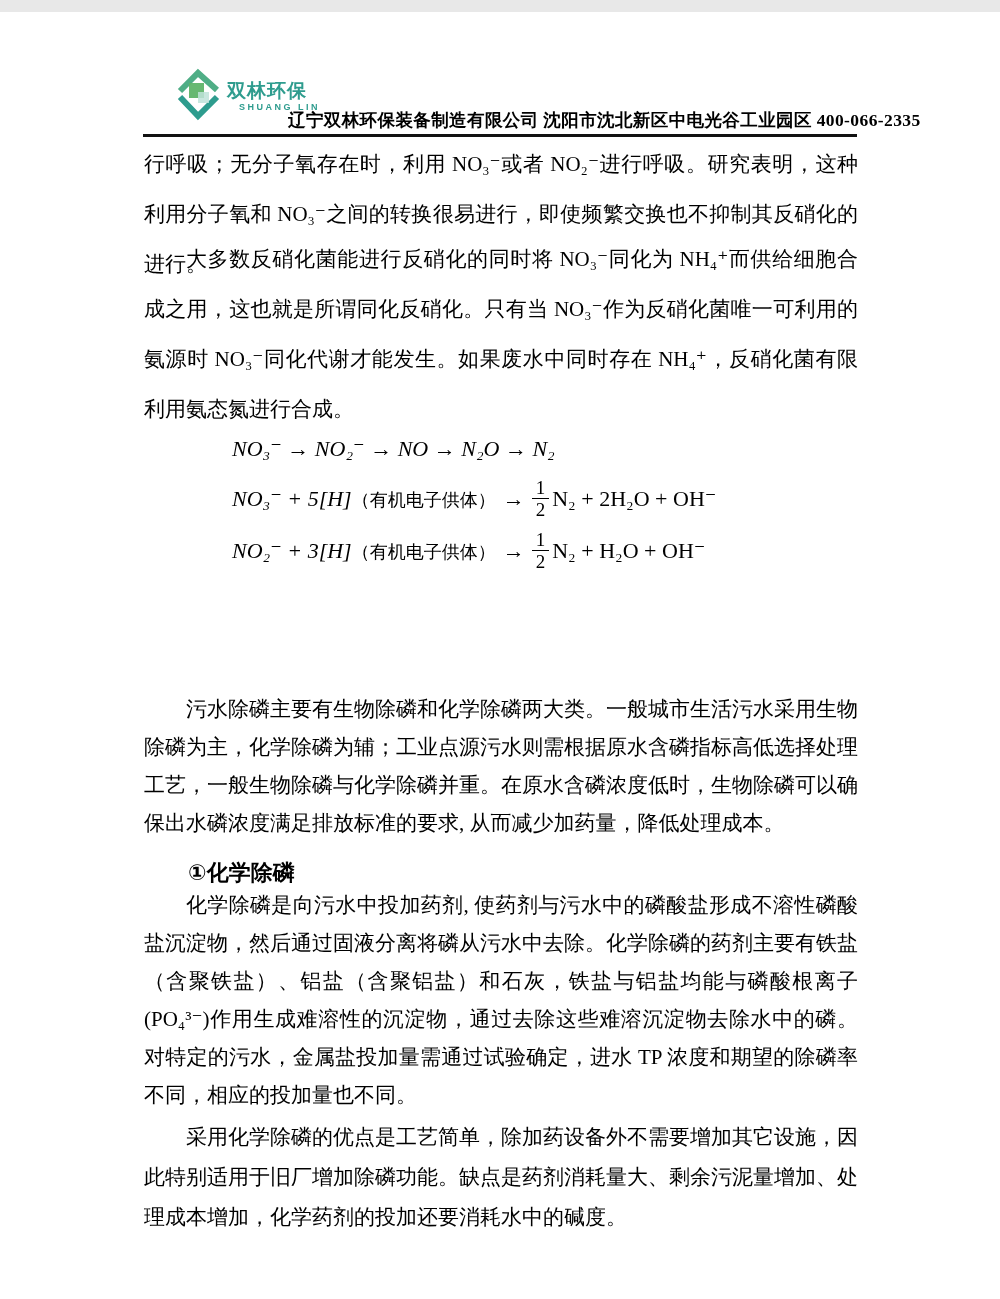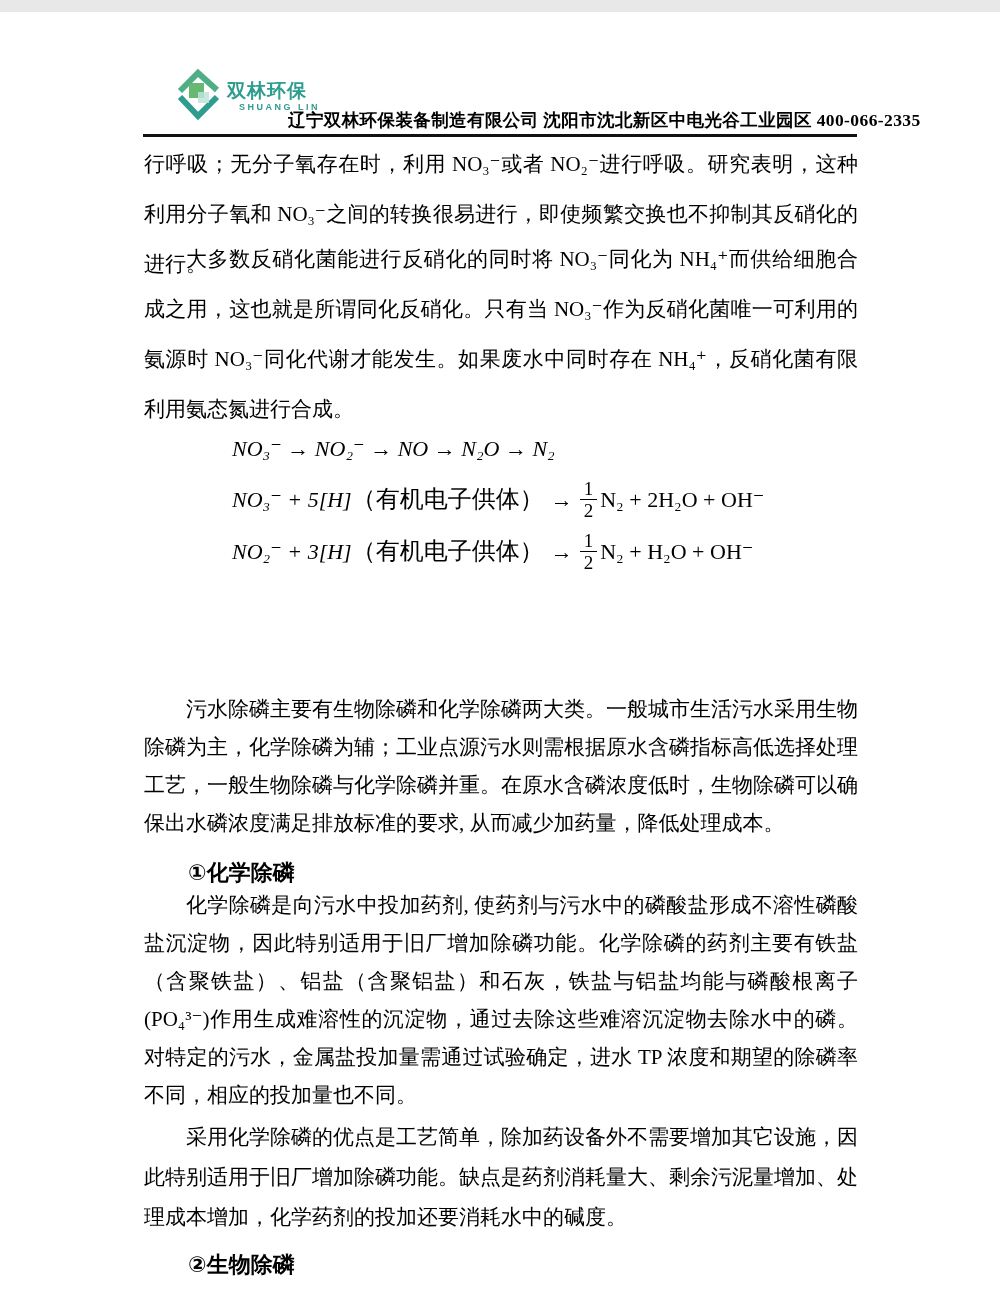--- a/index.html
+++ b/index.html
@@ -55,21 +55,21 @@
 
   
   .eq {
     position:absolute; left:232px; width:626px;
     font-size:22px; font-style:italic; white-space:nowrap;
     line-height:40px;
   }
   .eq .cn {
     font-style:normal;
     font-family:Liberation Serif, serif;
-    font-size:24px;
+    font-size:18px;
   }
   .eq .rm { font-style:normal; }
   .eq .arrow { font-style:normal; margin:0 7px; }
   .frac {
     display:inline-block; vertical-align:middle;
     text-align:center; font-style:normal; font-size:19px;
     line-height:1.05; margin:0 3px 4px 0;
   }
   .frac .num { display:block; border-bottom:1.5px solid #000; padding:0 4px 1px; }
   .frac .den { display:block; padding-top:1px; }
@@ -111,19 +111,18 @@
   <div class="eq" style="top:512px; line-height:54px">
     <span>NO₂⁻ + 3[H]</span><span class="cn">（有机电子供体）</span><span class="arrow">→</span><span class="frac"><span class="num">1</span><span class="den">2</span></span><span class="rm">N₂ + H₂O + OH⁻</span>
   </div>
 
 
 
   <div class="blk lh38 indent" style="top:678px">污水除磷主要有生物除磷和化学除磷两大类。一般城市生活污水采用生物除磷为主，化学除磷为辅；工业点源污水则需根据原水含磷指标高低选择处理工艺，一般生物除磷与化学除磷并重。在原水含磷浓度低时，生物除磷可以确保出水磷浓度满足排放标准的要求, 从而减少加药量，降低处理成本。</div>
 
   <div class="heading" style="top:846px">①化学除磷</div>
 
-  <div class="blk lh38 indent" style="top:874px">化学除磷是向污水中投加药剂, 使药剂与污水中的磷酸盐形成不溶性磷酸盐沉淀物，因此特别适用于旧厂增加除磷功能。化学除磷的药剂主要有铁盐（含聚铁盐）、铝盐（含聚铝盐）和石灰，铁盐与铝盐均能与磷酸根离子(PO₄³⁻)作用生成难溶性的沉淀物，通过去除这些难溶沉淀物去除水中的磷。对特定的污水，金属盐投加量需通过试验确定，进水 TP 浓度和期望的除磷率不同，相应的投加量也不同。</div>
+  <div class="blk lh38 indent" style="top:874px">化学除磷是向污水中投加药剂, 使药剂与污水中的磷酸盐形成不溶性磷酸盐沉淀物，然后通过固液分离将磷从污水中去除。化学除磷的药剂主要有铁盐（含聚铁盐）、铝盐（含聚铝盐）和石灰，铁盐与铝盐均能与磷酸根离子(PO₄³⁻)作用生成难溶性的沉淀物，通过去除这些难溶沉淀物去除水中的磷。对特定的污水，金属盐投加量需通过试验确定，进水 TP 浓度和期望的除磷率不同，相应的投加量也不同。</div>
 
   <div class="blk lh40 indent" style="top:1105px">采用化学除磷的优点是工艺简单，除加药设备外不需要增加其它设施，因此特别适用于旧厂增加除磷功能。缺点是药剂消耗量大、剩余污泥量增加、处理成本增加，化学药剂的投加还要消耗水中的碱度。</div>
 
-  <div class="heading" style="top:1238px">②生物除磷</div>
 
 </div>
 
 </body></html>

